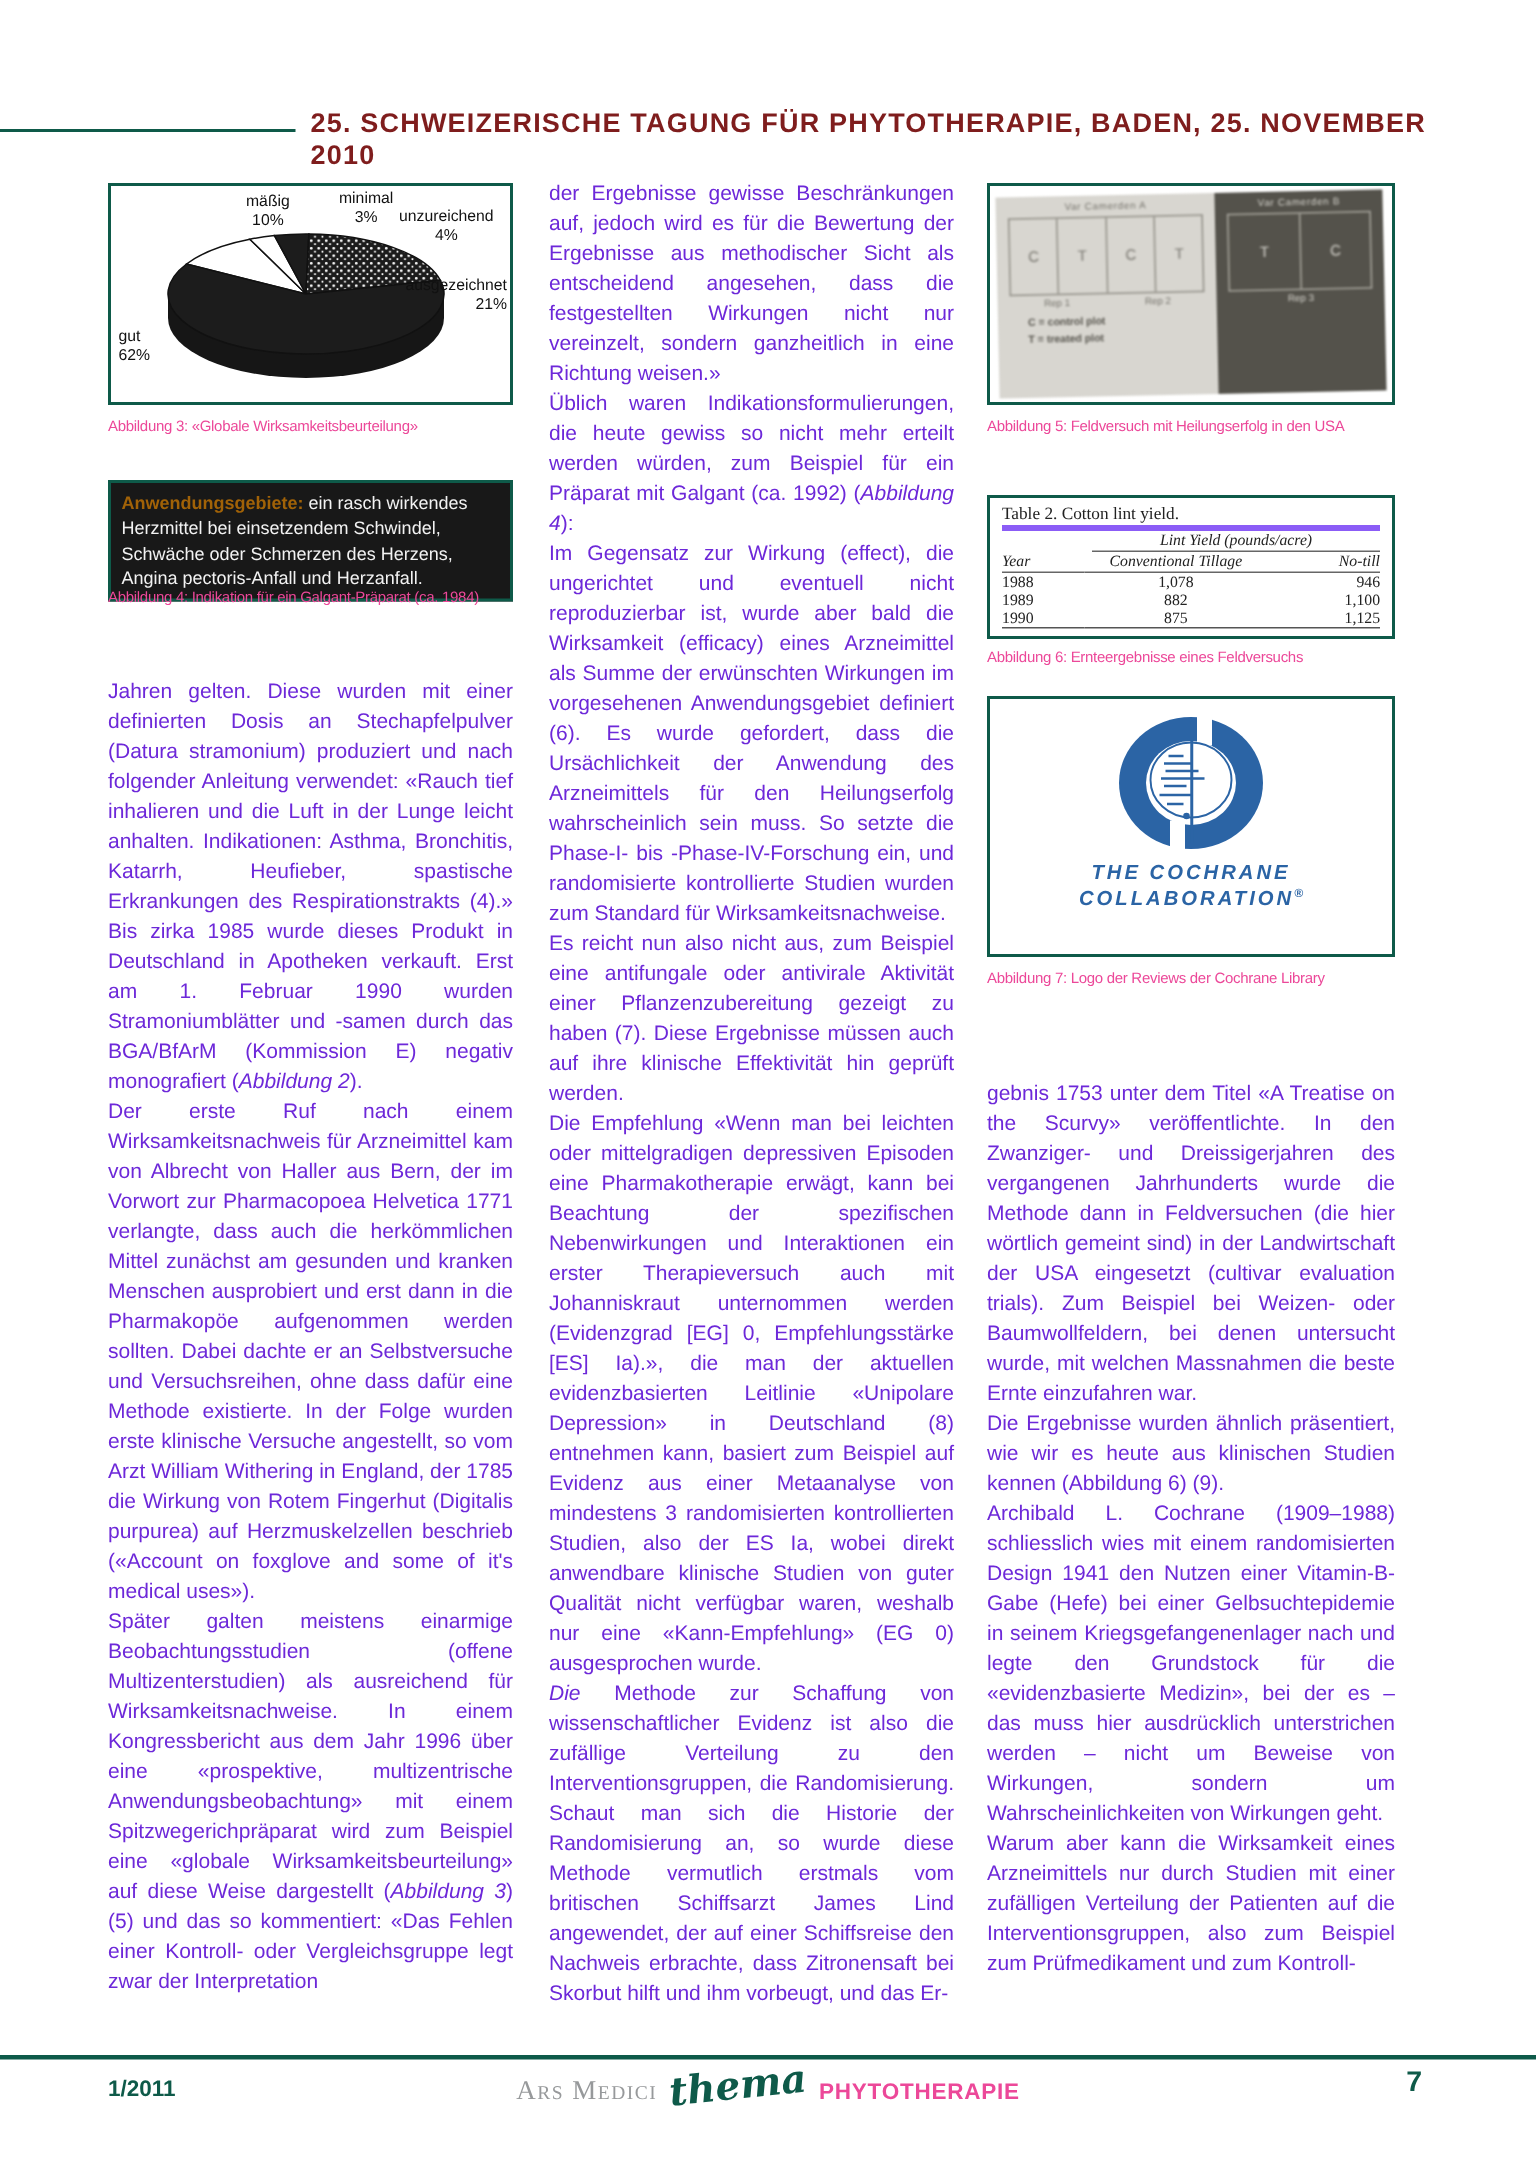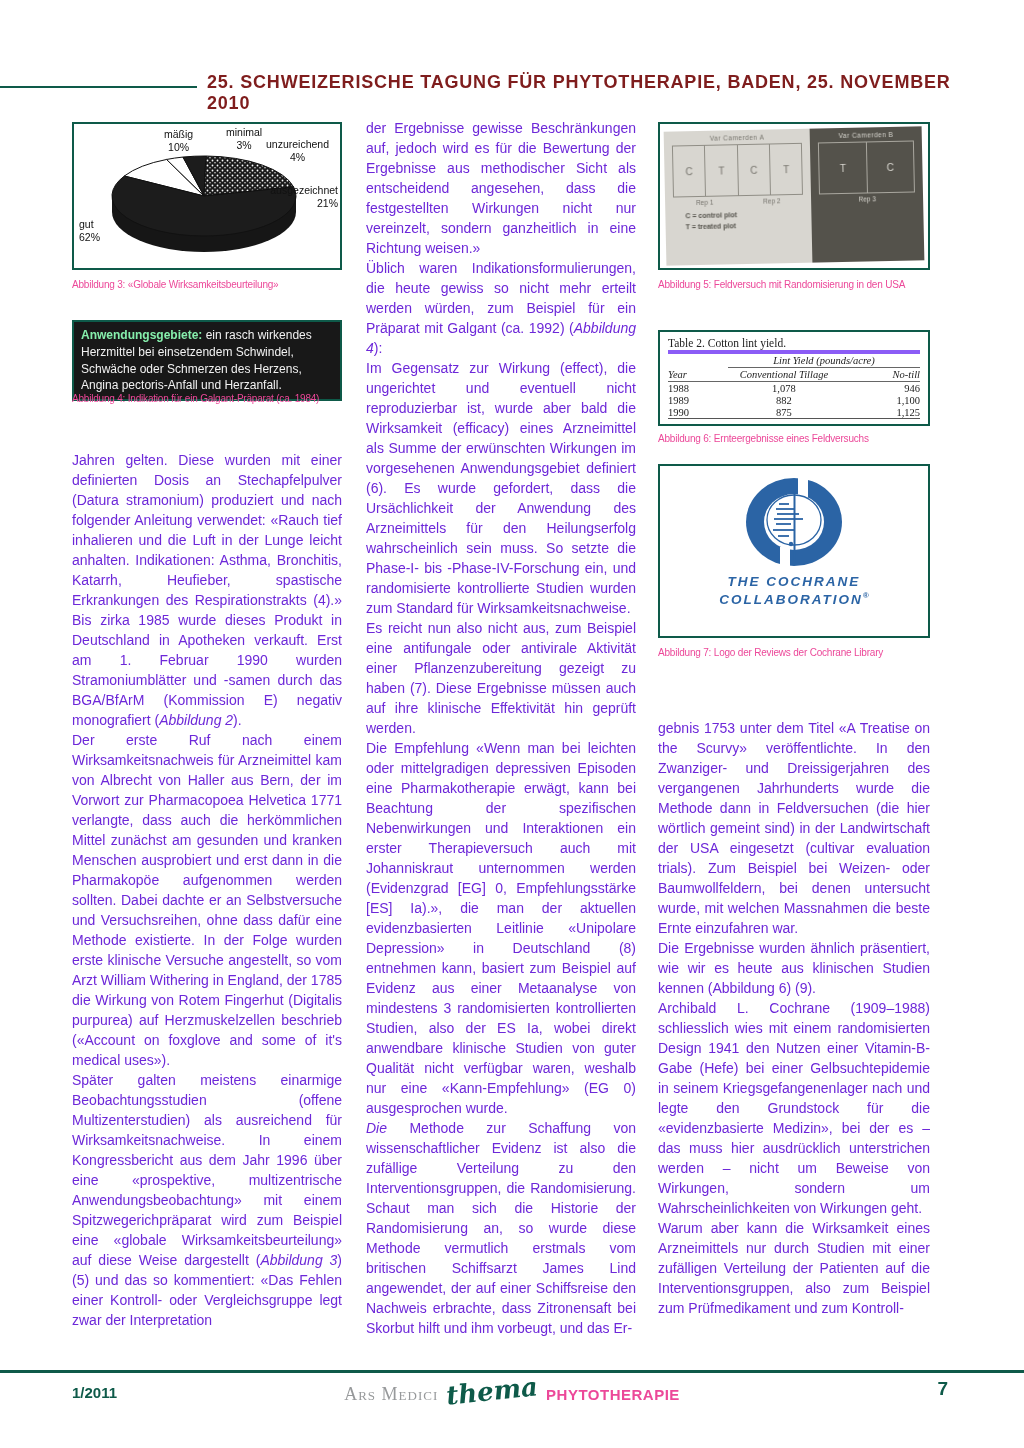--- a/index.html
+++ b/index.html
@@ -32,21 +32,21 @@
   .pl0{left:88px;top:2px;}
   .pl1{left:150px;top:0px;}
   .pl2{left:190px;top:12px;}
   .pl3{right:0px;top:58px;text-align:right;}
   .pl4{left:3px;top:92px;text-align:left;}
   #cap3{left:72px;top:278px;width:270px;}
 
   
   #fig4{left:72px;top:320px;width:270px;padding:5px 7px;background:#181818;}
   #fig4 .boxtext{color:#f2f2f2;font-size:12px;line-height:1.4;}
-  #fig4 b{color:#86efac;}
+  #fig4 b{color:#a16207;}
   #cap4{left:72px;top:392px;width:270px;}
 
   
   #fig5{left:658px;top:122px;width:272px;height:148px;padding:5px;}
   .photo{display:flex;width:258px;height:134px;filter:blur(0.7px);
          transform:rotate(-1.2deg);overflow:hidden;}
   .photo-left{flex:1.35;background:#d8d6d0;color:#75736c;padding:4px 6px;}
   .photo-right{flex:1;background:#54524b;color:#d9d7d0;padding:4px 6px;}
   .ph-head{font-size:6.5px;text-align:center;letter-spacing:0.5px;}
   .ph-grid{display:flex;height:50px;margin:3px 2px 2px 2px;border:1px solid #8f8d85;}
@@ -197,21 +197,21 @@
       <div class="ph-grid dark">
           <span class="cell">T</span>
           <span class="cell">C</span>
         </div>
       <div class="ph-reps one">
           <span>Rep 3</span>
         </div>
     </div>
   </div>
 </div>
-<div class="abs caption" id="cap5">Abbildung 5: Feldversuch mit Randomisierung in den USA</div>
+<div class="abs caption" id="cap5">Abbildung 5: Feldversuch mit Heilungserfolg in den USA</div>
 
 <div class="abs fig" id="fig6">
   <div class="t2-title">Table 2. Cotton lint yield.</div>
   <div class="t2-group">Lint Yield (pounds/acre)</div>
   <table>
     <thead>
       <tr>
         <th class="c0">Year</th>
         <th class="c1">Conventional Tillage</th>
         <th class="c2">No-till</th>

